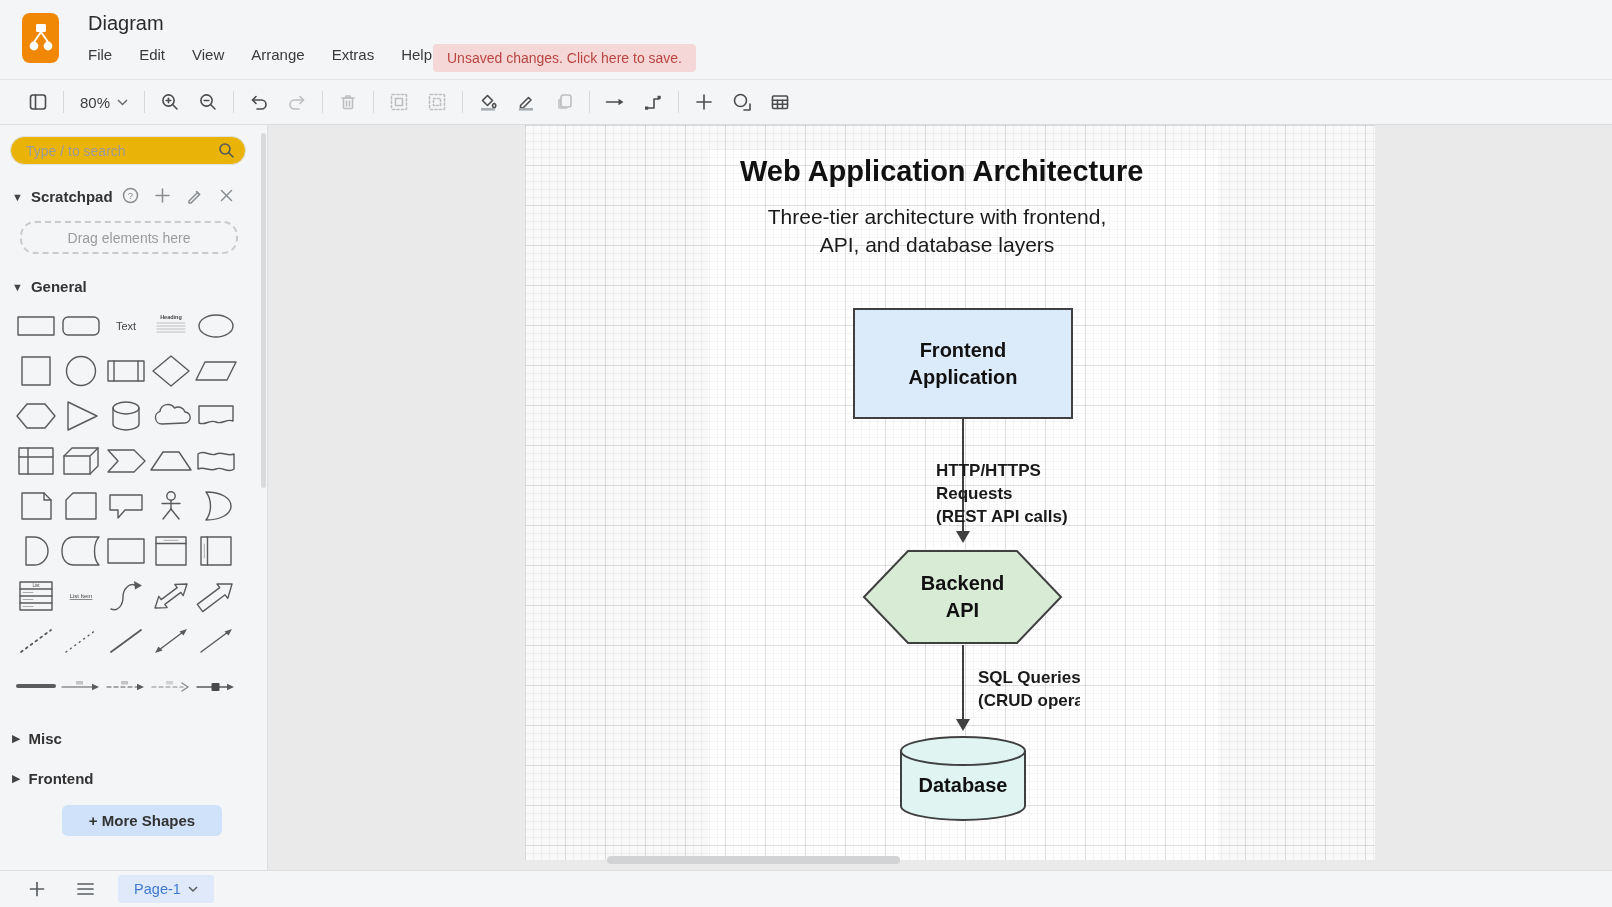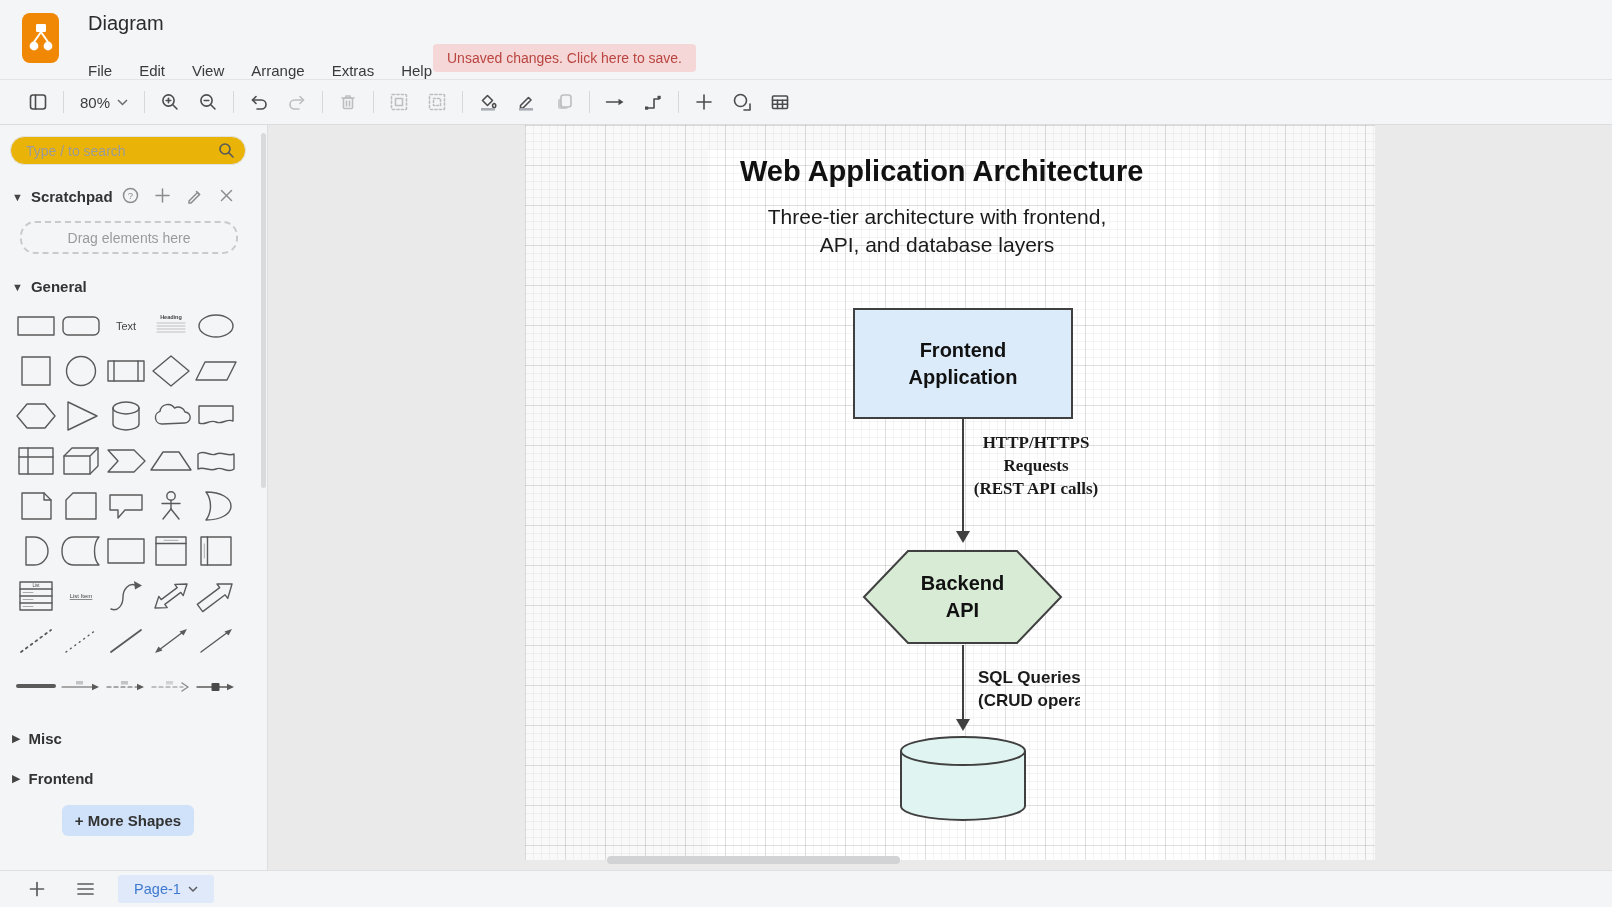--- a/index.html
+++ b/index.html
@@ -3,21 +3,21 @@
 <meta charset="utf-8">
 <style>
   html,body{margin:0;padding:0;overflow:hidden;}
   .app{position:relative;width:1612px;height:907px;background:#e9eae9;
        font-family:"Liberation Sans","DejaVu Sans",sans-serif;color:#333;}
   
   .header{position:absolute;left:0;top:0;width:1612px;height:80px;background:#f4f5f7;border-bottom:1px solid #e3e4e6;box-sizing:border-box;}
   .logo{position:absolute;left:22px;top:13px;width:37px;height:50px;border-radius:8px;background:var(--brand-orange,#f08705);display:flex;align-items:center;justify-content:center;}
   .doc-title{position:absolute;left:88px;top:12px;font-size:20px;font-weight:400;color:#2b2b2b;}
   .menubar{position:absolute;left:88px;top:46px;display:flex;gap:27px;font-size:15px;color:#3a3a3a;}
-  .menubar span{cursor:default;margin-top:16px;}
+  .menubar span{cursor:default;}
   .unsaved{position:absolute;left:433px;top:44px;height:28px;display:flex;align-items:center;padding:0 14px;border-radius:4px;
            background:var(--unsaved-bg,#f6d7d7);color:var(--unsaved-text,#b8453f);font-size:14px;}
   
   .toolbar{position:absolute;left:0;top:80px;width:1612px;height:45px;background:#f4f5f7;border-bottom:1px solid #dadcdd;box-sizing:border-box;display:flex;align-items:center;}
   .tb-btn{width:38px;height:34px;display:flex;align-items:center;justify-content:center;border-radius:4px;}
   .tb-btn svg{stroke:#4c4c4c;fill:none;stroke-width:1.6;stroke-linecap:round;stroke-linejoin:round;}
   .tb-btn.disabled svg{stroke:#bcbec0;}
   .tb-sep{width:1px;height:22px;background:#d7d8da;margin:0 6px;}
   .zoom-dd{display:flex;align-items:center;gap:7px;padding:0 10px;font-size:15px;color:#3c3c3c;height:34px;border-radius:4px;justify-content:space-between;}
   
@@ -28,21 +28,21 @@
   .search .mag{margin-right:10px;display:flex;}
   .sect-head{position:absolute;left:12px;display:flex;align-items:center;gap:8px;font-size:15px;font-weight:700;color:#333;}
   .sect-head .tri{font-size:11px;color:#444;}
   .scratch-icons{position:absolute;right:32px;top:62px;display:flex;gap:15px;}
   .scratch-icons svg{stroke:#8a8d90;fill:none;stroke-width:1.5;stroke-linecap:round;}
   .dragbox{position:absolute;left:20px;top:96px;width:218px;height:33px;border:2px dashed #c9cacc;border-radius:15px;display:flex;align-items:center;justify-content:center;color:#9b9b9b;font-size:14px;box-sizing:border-box;}
   .shape-grid{position:absolute;left:13px;top:178px;width:232px;display:grid;grid-template-columns:repeat(5,45px);grid-auto-rows:45px;}
   .shape-cell{display:flex;align-items:center;justify-content:center;cursor:grab;}
   .shape-cell svg{stroke:#5a5a5a;fill:none;stroke-width:1.4;stroke-linecap:round;stroke-linejoin:round;}
   .shape-cell svg text{stroke:none;fill:#444;font-family:"Liberation Sans",sans-serif;}
-  .more-shapes{position:absolute;left:62px;top:680px;width:132px;height:31px;background:#cfe2f9;border:none;border-radius:6px;
+  .more-shapes{position:absolute;left:62px;top:680px;width:160px;height:31px;background:#cfe2f9;border:none;border-radius:6px;
                font-size:15px;font-weight:700;color:#333;font-family:inherit;display:flex;align-items:center;justify-content:center;cursor:pointer;}
   .sb-scroll{position:absolute;left:261px;top:8px;width:5px;height:355px;border-radius:3px;background:#d9dadb;}
   
   .canvas{position:absolute;left:268px;top:125px;width:1344px;height:745px;background:#e9eae9;overflow:hidden;}
   .grid-region{position:absolute;left:257px;top:0;width:850px;height:735px;background:#f9f9f9;}
   .page{position:absolute;left:183px;top:25px;width:510px;height:710px;background:#ffffff;}
   .grid-overlay{position:absolute;inset:0;pointer-events:none;
     background-image:
       linear-gradient(to right, rgba(0,0,0,0.085) 1px, transparent 1px),
       linear-gradient(to bottom, rgba(0,0,0,0.085) 1px, transparent 1px),
@@ -553,21 +553,21 @@
       <div class="node-label">
         <div>Frontend</div>
         <div>Application</div>
       </div>
     </div>
 
     <svg class="dg" style="left:688px;top:294px;" width="14" height="124">
       <line x1="7" y1="0" x2="7" y2="112" stroke="#404040" stroke-width="2"></line>
       <polygon points="0,112 14,112 7,124" fill="#404040"></polygon>
     </svg>
-    <div class="dg edge-label" style="left:668px;top:306px;width:200px;text-align:center;font-family:Liberation Serif, serif;">
+    <div class="dg edge-label" style="left:668px;top:334px;width:200px;">
       <div>HTTP/HTTPS</div>
       <div>Requests</div>
       <div>(REST API calls)</div>
     </div>
 
     <svg class="dg" style="left:594px;top:424px;" width="201" height="96">
       <polygon id="hex-shape" points="2,48 46,2 155,2 199,48 155,94 46,94" style="fill: rgb(215, 235, 213); stroke: var(--node-border,#404040); stroke-width: 2;"></polygon>
     </svg>
     <div class="dg node-overlay" style="left:594px;top:424px;width:201px;height:96px;">
       <div class="node-label">
@@ -582,20 +582,23 @@
     </svg>
     <div class="dg edge-label" style="left:710px;top:541px;width:102px;overflow:hidden;white-space:nowrap;">
       <div>SQL Queries</div>
       <div>(CRUD operation</div>
     </div>
 
     <svg class="dg" style="left:631px;top:610px;" width="128" height="87">
       <path id="cyl-shape" d="M2,16 A62,14 0 0 1 126,16 L126,71 A62,14 0 0 1 2,71 Z" style="fill: rgb(224, 244, 241); stroke: var(--node-border,#404040); stroke-width: 2;"></path>
       <path d="M2,16 A62,14 0 0 0 126,16" style="fill:none;stroke:var(--node-border,#404040);stroke-width:2;"></path>
     </svg>
+    <div class="dg node-overlay" style="left:631px;top:624px;width:128px;height:73px;">
+      <div class="node-label">Database</div>
+    </div>
 
     <div class="hscroll"></div>
   </div>
 
   <div class="footer">
     <div class="ft-btn" style="left:20px">
       <svg width="18" height="18" viewBox="0 0 18 18">
           <line x1="9" y1="2.5" x2="9" y2="15.5"></line>
           <line x1="2.5" y1="9" x2="15.5" y2="9"></line>
         </svg>

